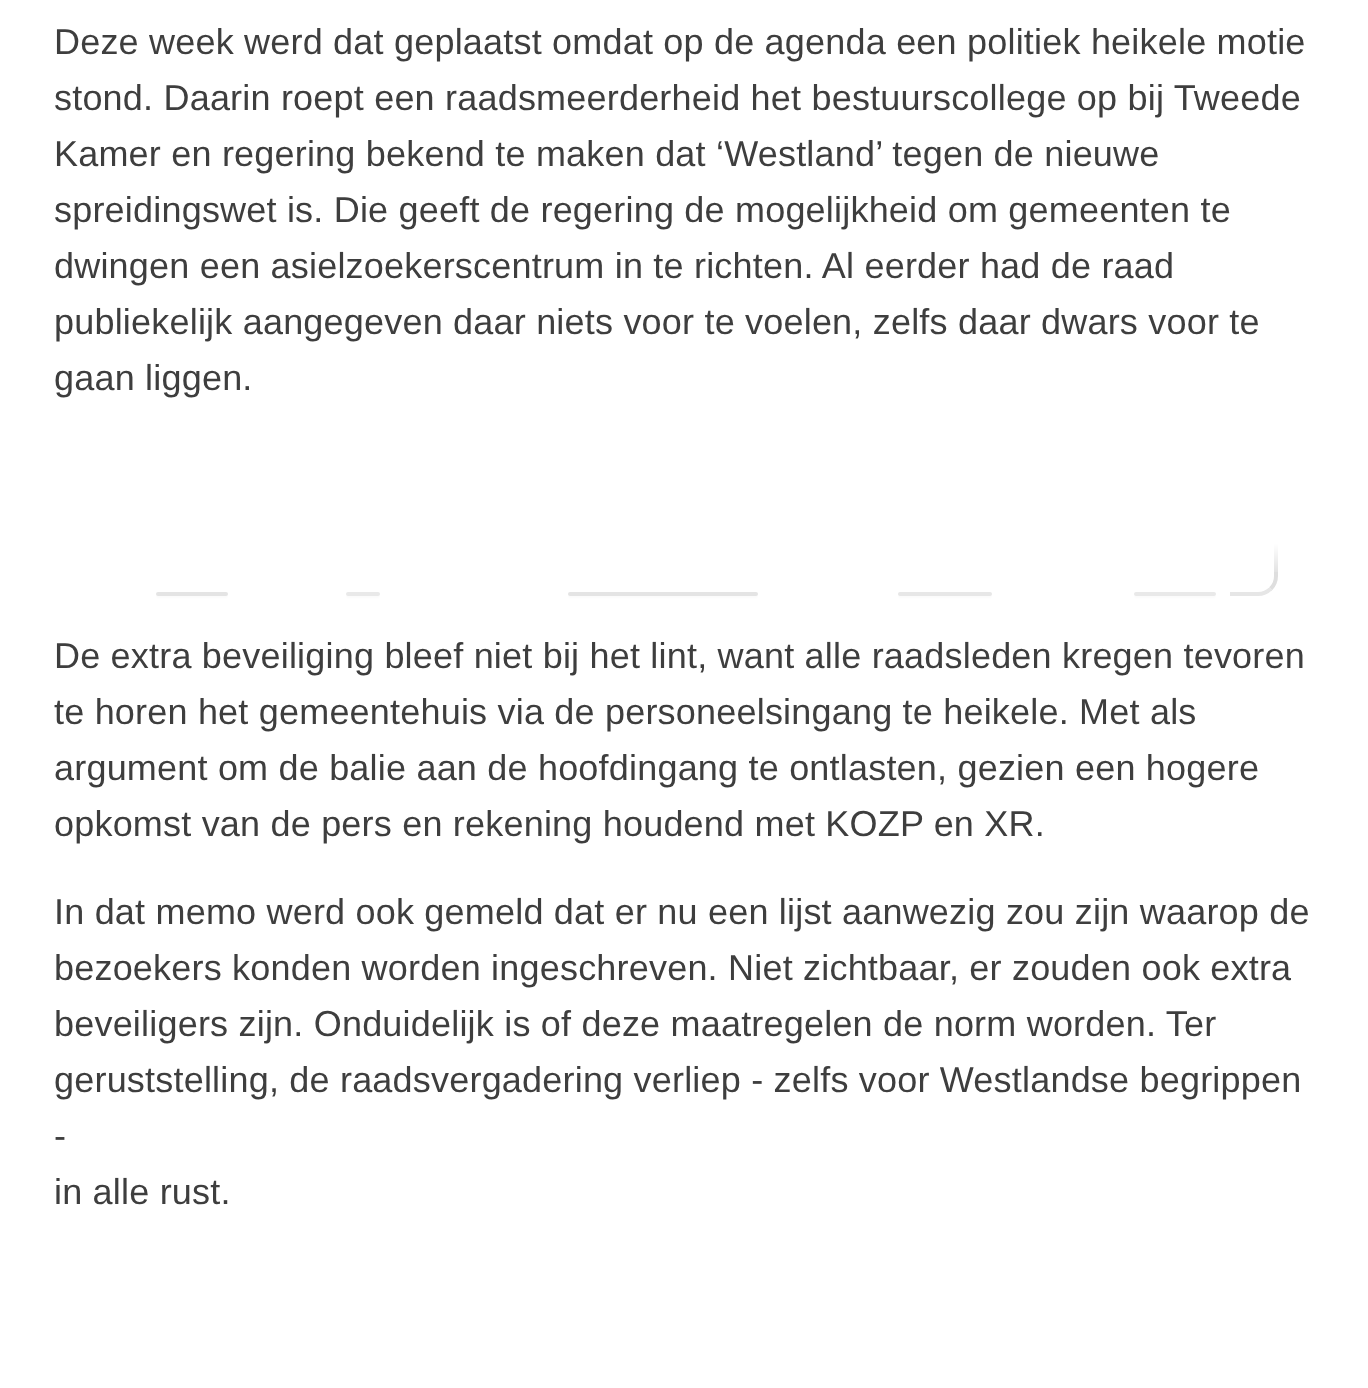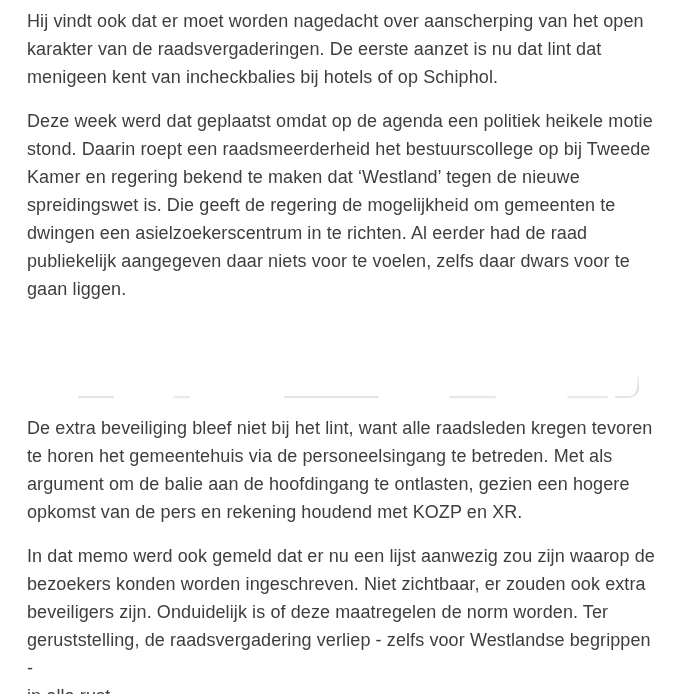--- a/index.html
+++ b/index.html
@@ -62,44 +62,41 @@
     width: 40px;
     height: 14px;
     background: linear-gradient(to bottom, #ffffff 0%, rgba(255,255,255,0.15) 100%);
   }
 </style>
 </head>
 <body>
 
 <div class="article">
 
-  <p>Hij vindt ook dat er moet worden nagedacht over aanscherping van het open
-karakter van de raadsvergaderingen. De eerste aanzet is nu dat lint dat
-menigeen kent van incheckbalies bij hotels of op Schiphol.</p>
 
   <p>Deze week werd dat geplaatst omdat op de agenda een politiek heikele motie
 stond. Daarin roept een raadsmeerderheid het bestuurscollege op bij Tweede
 Kamer en regering bekend te maken dat ‘Westland’ tegen de nieuwe
 spreidingswet is. Die geeft de regering de mogelijkheid om gemeenten te
 dwingen een asielzoekerscentrum in te richten. Al eerder had de raad
 publiekelijk aangegeven daar niets voor te voelen, zelfs daar dwars voor te
 gaan liggen.</p>
 
   <div class="embed-remnant">
     <div class="trace t1"></div>
     <div class="trace t2"></div>
     <div class="trace t3"></div>
     <div class="trace t4"></div>
     <div class="trace t5"></div>
     <div class="corner"></div>
     <div class="corner-fade"></div>
   </div>
 
   <p>De extra beveiliging bleef niet bij het lint, want alle raadsleden kregen tevoren
-te horen het gemeentehuis via de personeelsingang te betreden. Met als
+te horen het gemeentehuis via de personeelsingang te heikele. Met als
 argument om de balie aan de hoofdingang te ontlasten, gezien een hogere
 opkomst van de pers en rekening houdend met KOZP en XR.</p>
 
   <p>In dat memo werd ook gemeld dat er nu een lijst aanwezig zou zijn waarop de
 bezoekers konden worden ingeschreven. Niet zichtbaar, er zouden ook extra
 beveiligers zijn. Onduidelijk is of deze maatregelen de norm worden. Ter
 geruststelling, de raadsvergadering verliep - zelfs voor Westlandse begrippen -
 in alle rust.</p>
 
 </div>

